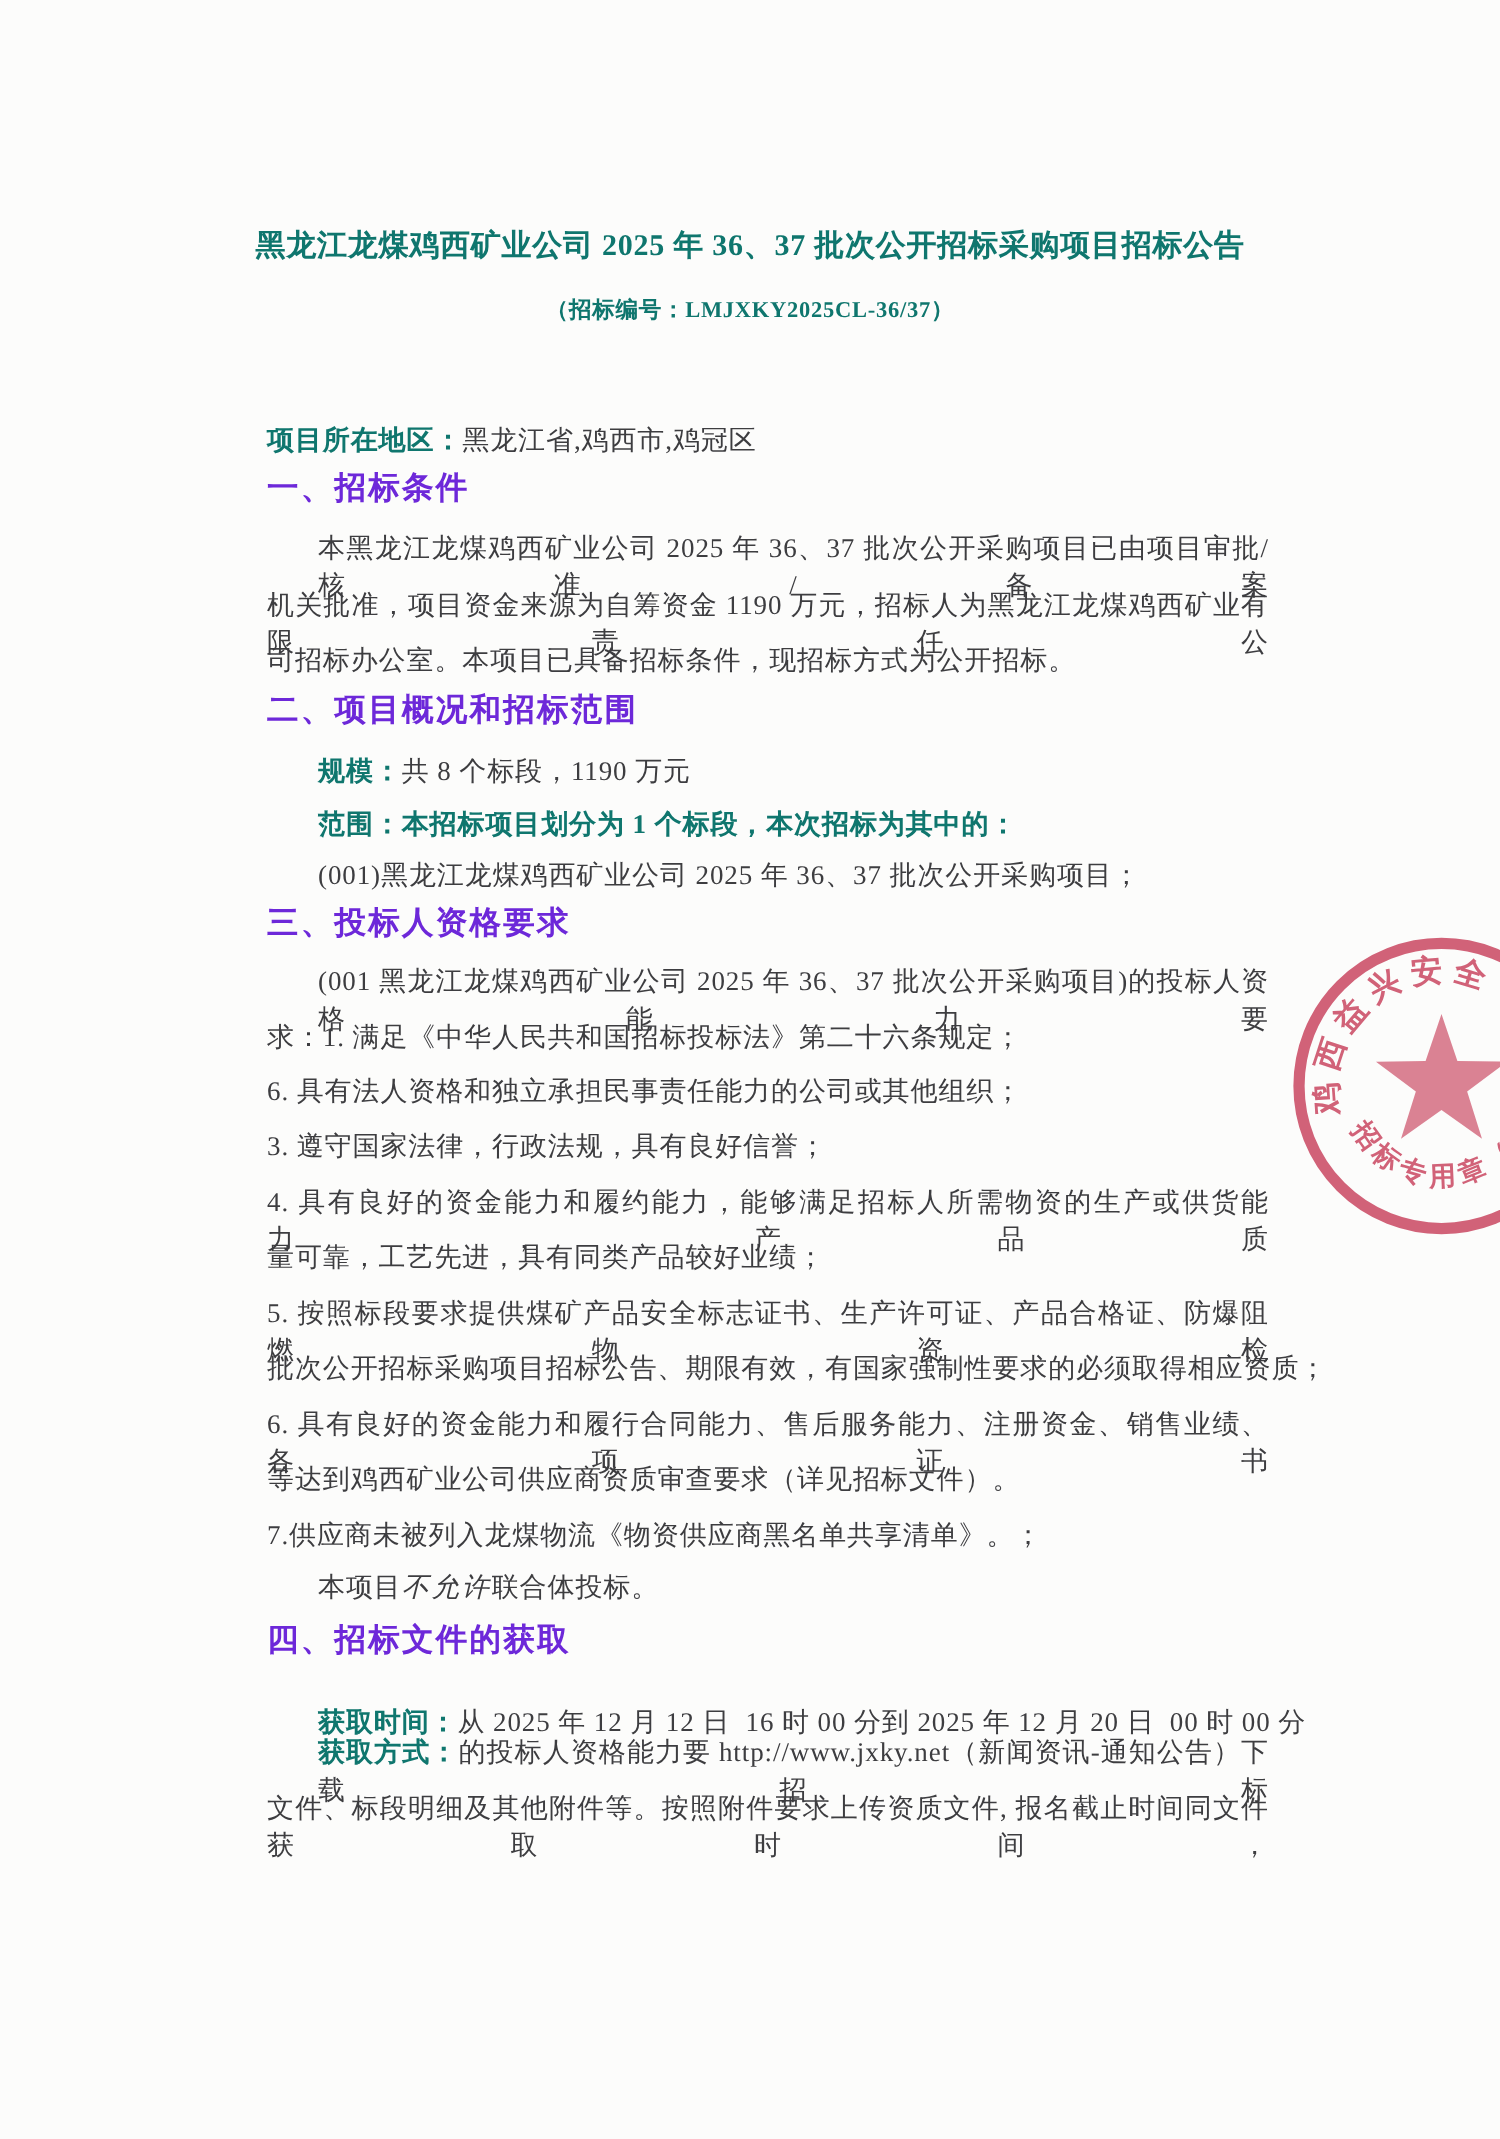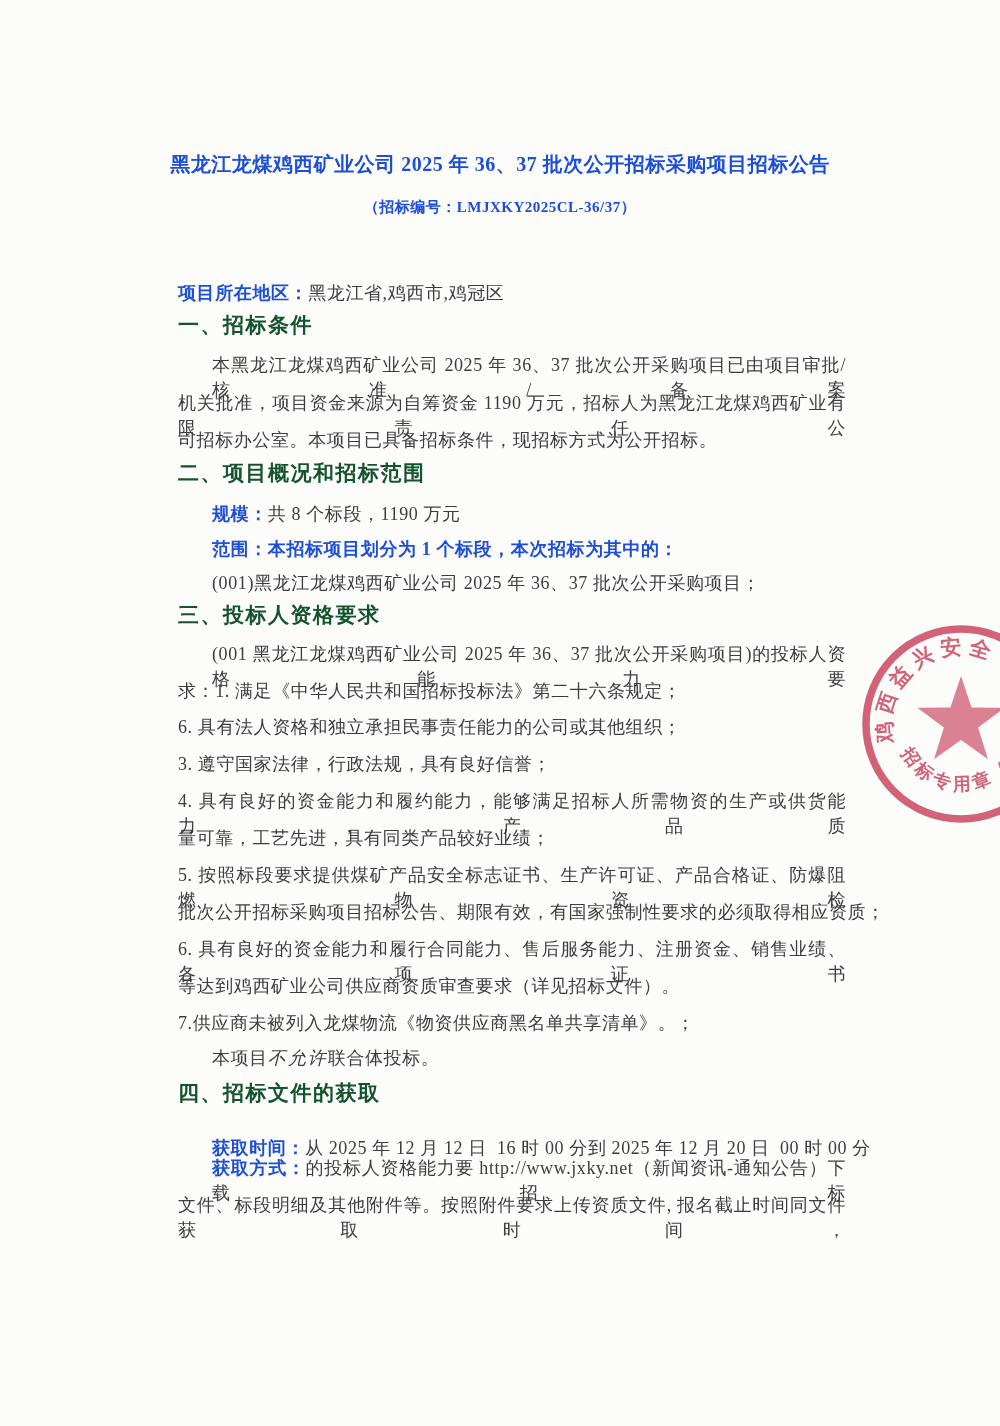--- a/index.html
+++ b/index.html
@@ -12,35 +12,35 @@
   }
   .line{
     position:absolute;
     left:178px;
     font-size:18px;
     line-height:25px;
     letter-spacing:.6px;
     color:#3d3d40;
     white-space:pre;
   }
-  .line .b{font-weight:700;color:#1d4ed8;}
+  .line .b{font-weight:700;color:#0f766e;}
   .line .i{font-style:italic;letter-spacing:2px;}
   .indent{padding-left:34px;}
   .fill{
     width:668px;
     box-sizing:border-box;
     white-space:normal;
     text-align:justify;
     text-align-last:justify;
   }
   .heading{
     font-weight:700;
     font-size:21px;
     letter-spacing:1.5px;
-    color:#14532d;
+    color:#6d28d9;
   }
   .heading span{font-weight:700;}
   .title{
     left:0;width:1000px;
     text-align:center;
     font-size:20px;
     letter-spacing:.5px;
     color:#38383a;
   }
   .title span{font-weight:700;}

